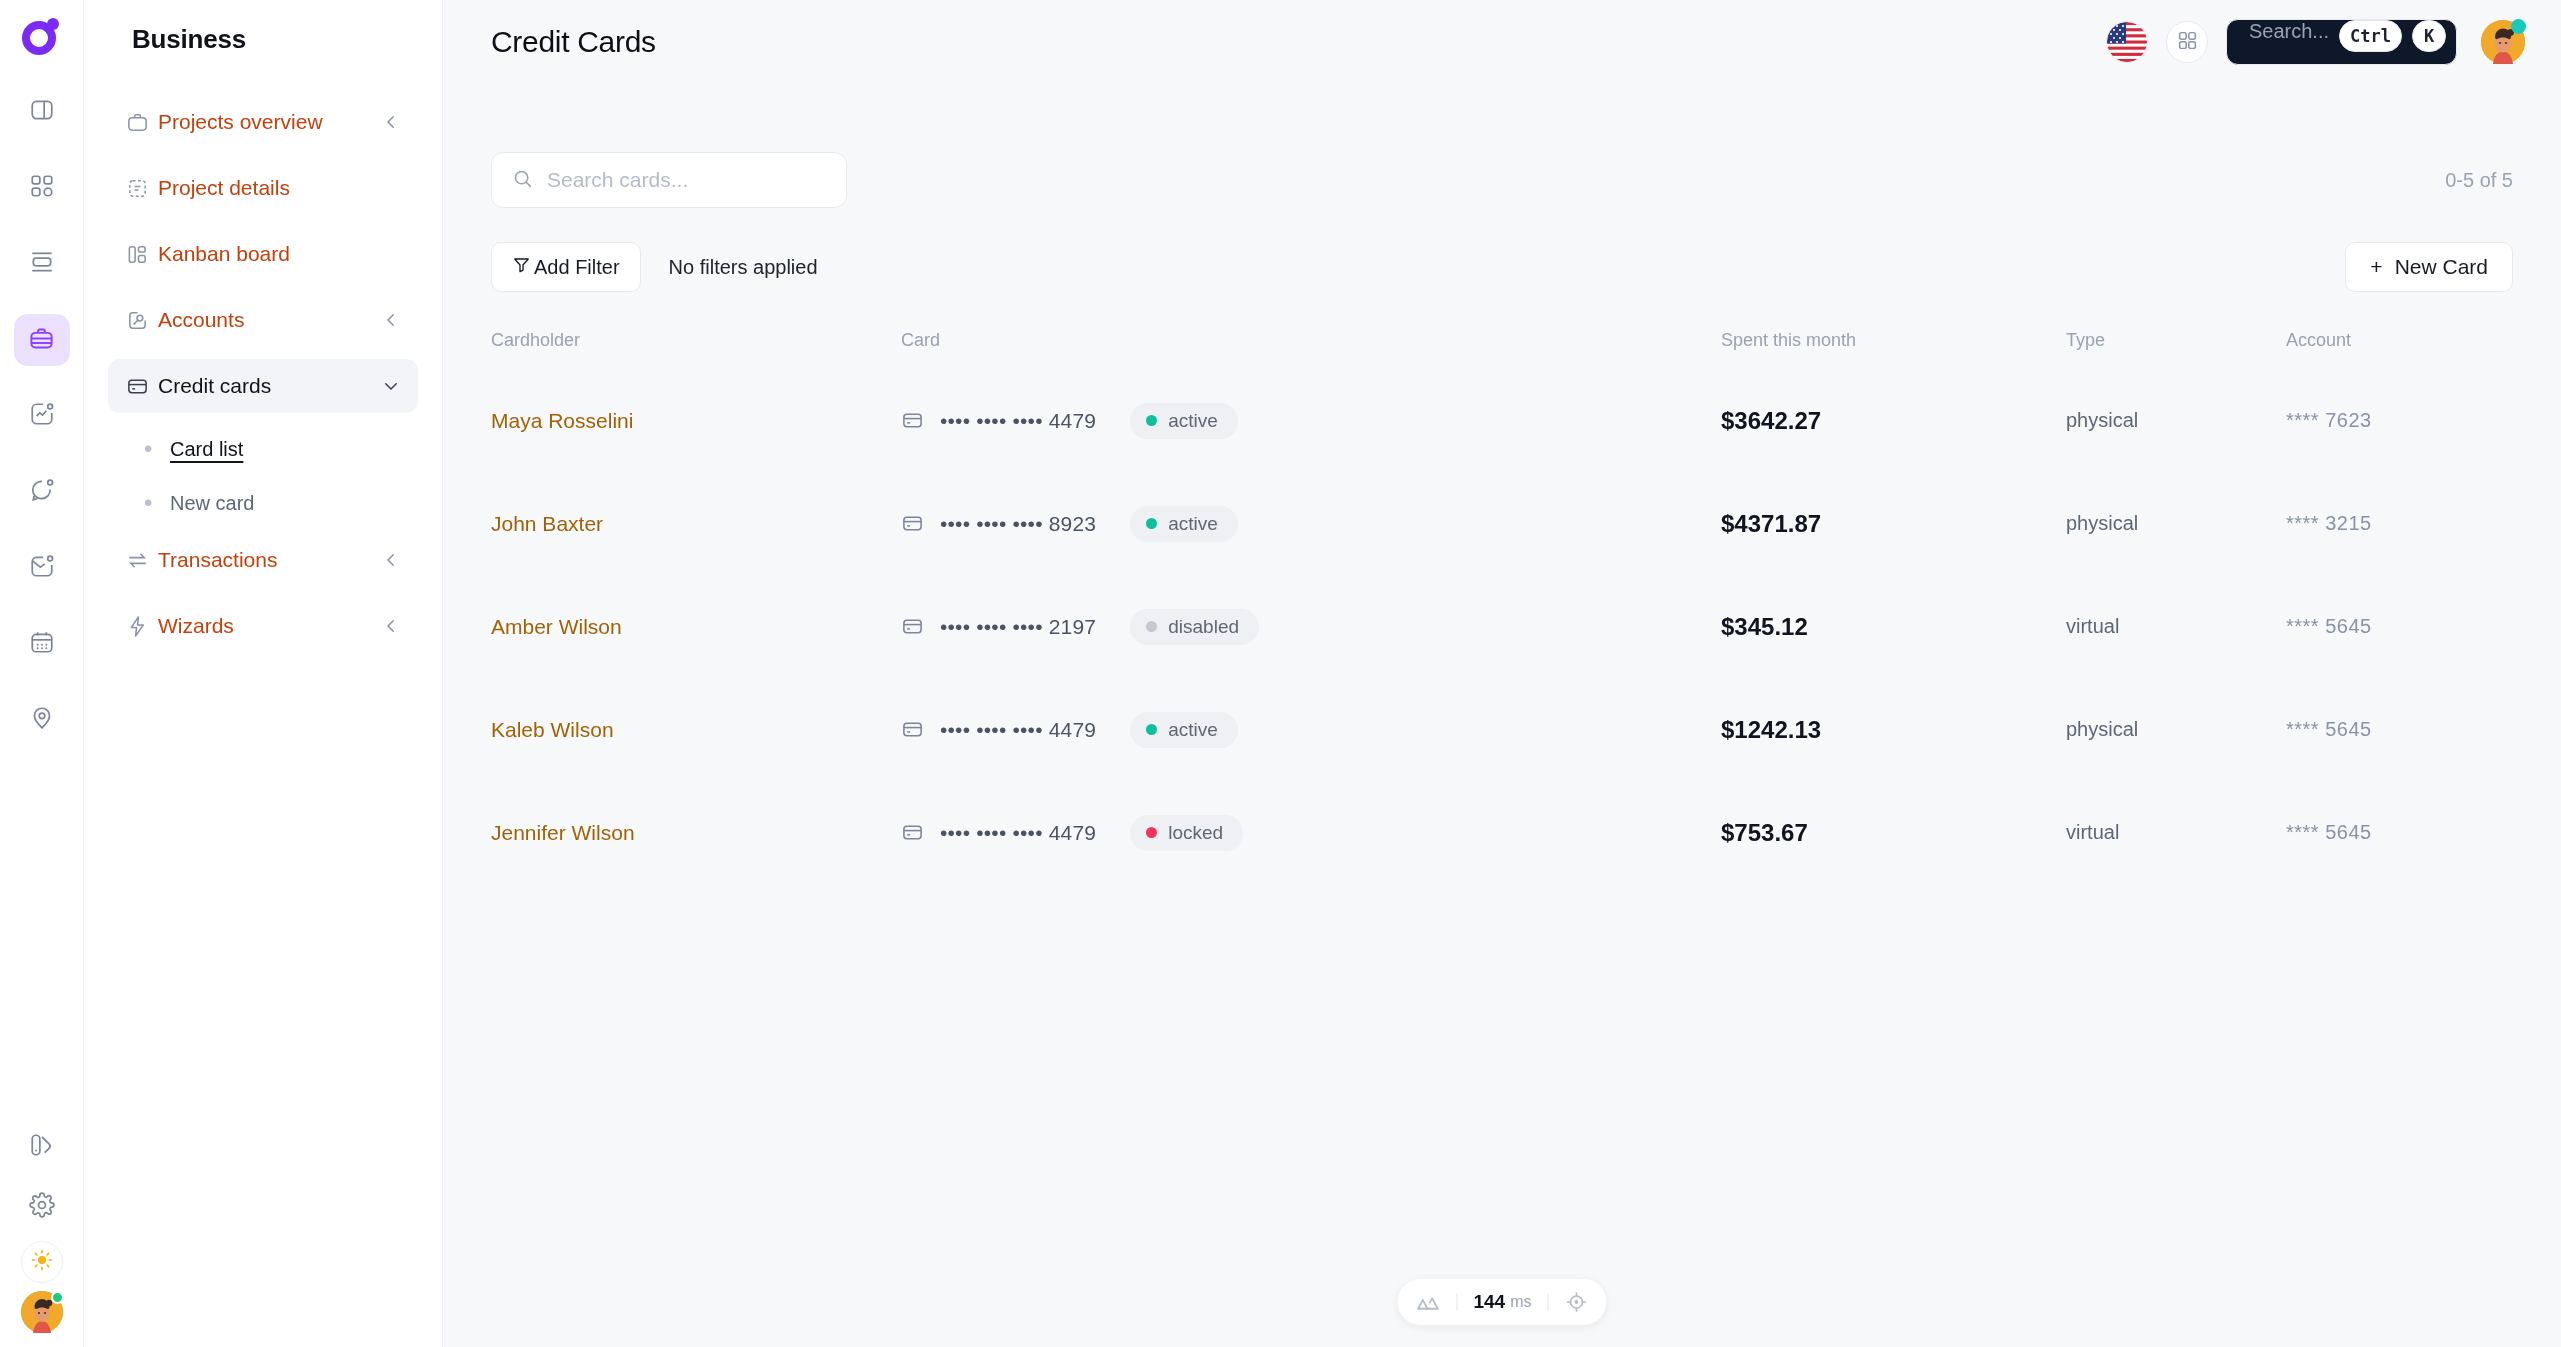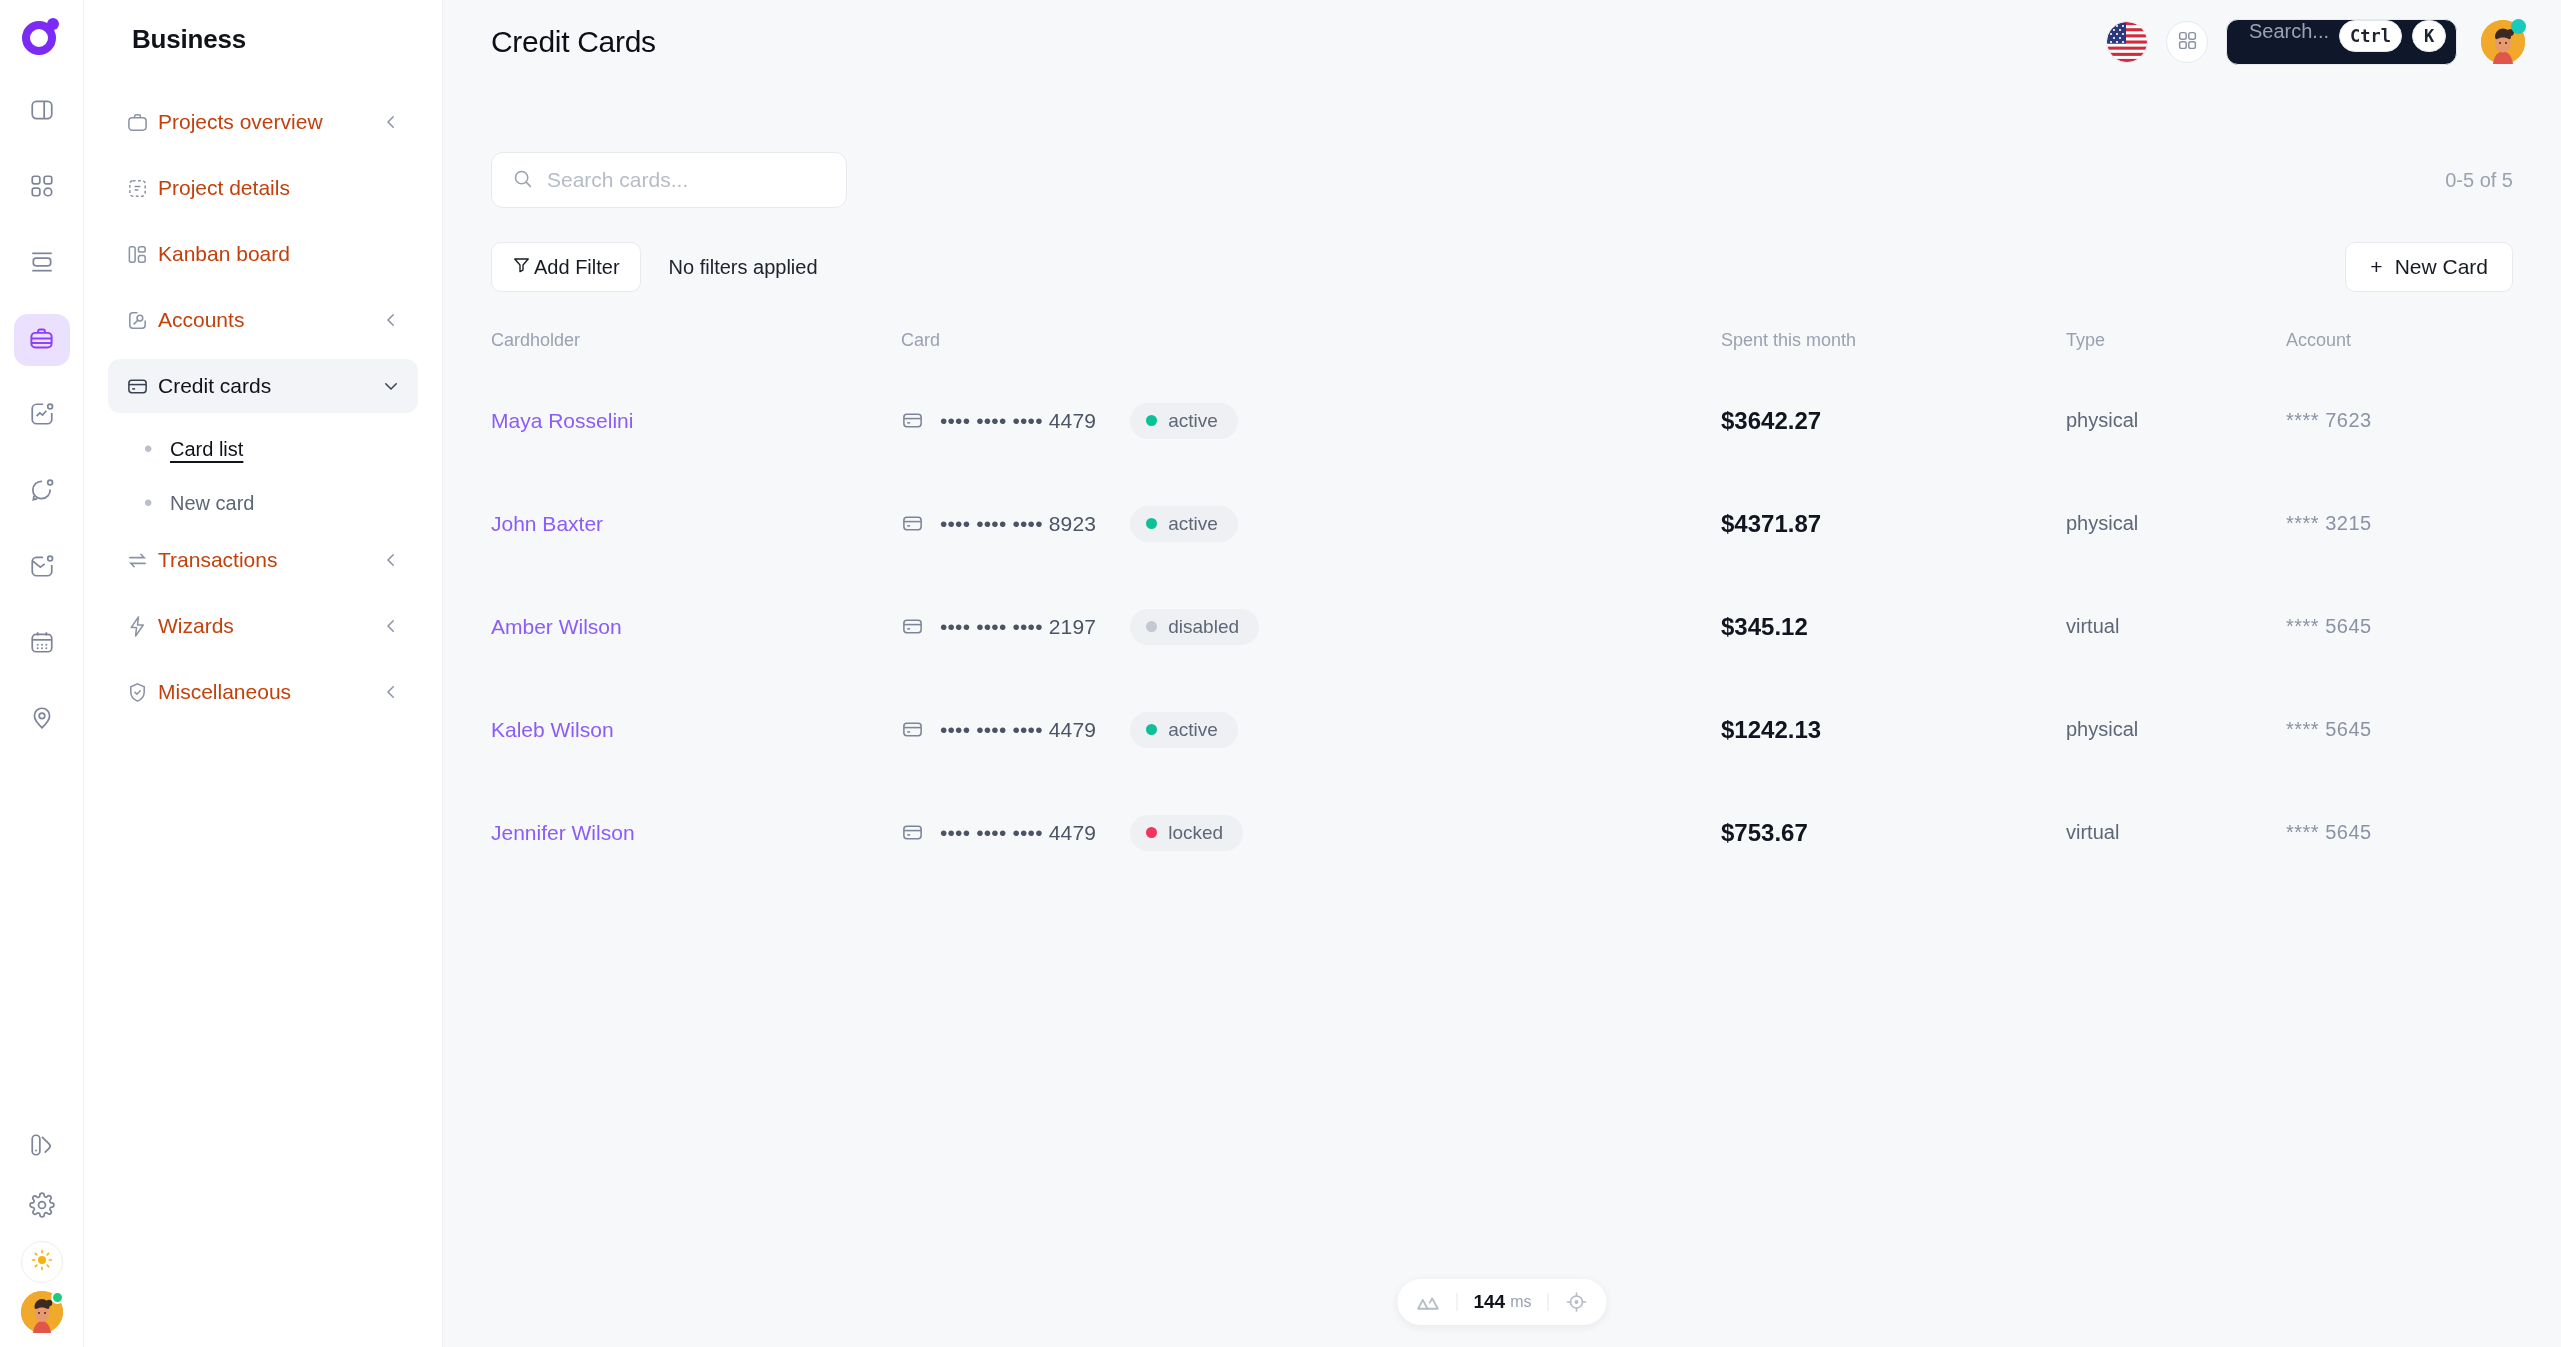--- a/index.html
+++ b/index.html
@@ -120,21 +120,21 @@
     text-align: left; font-size: 18px; font-weight: 400; color: #9aa2b1;
     padding: 0 0 18px 0;
   }
   table.cards td { padding: 0; height: 103px; vertical-align: middle; }
   .c-holder { width: 410px; }
   .c-card   { width: 820px; }
   .c-spent  { width: 345px; }
   .c-type   { width: 220px; }
   .c-acct   { width: auto; }
 
-  .holder { font-size: 21px; color: #8b5cf6; }
+  .holder { font-size: 21px; color: #a16207; }
   .cardcell { display: flex; align-items: center; gap: 16px; }
   .cardcell .cc-ico { color: #7c8599; display: flex; align-items: center; }
   .cardnum { font-size: 21px; color: #4b5464; letter-spacing: .2px; }
   .badge {
     display: inline-flex; align-items: center; gap: 11px; height: 36px;
     border-radius: 18px; background: #eff0f3; padding: 0 20px 0 16px;
     font-size: 19px; color: #5d6777; margin-left: 18px;
   }
   .badge .bdot { width: 11px; height: 11px; border-radius: 50%; background: #9aa2b1; }
   .badge.active .bdot { background: #0bc197; }
@@ -409,34 +409,20 @@
           </svg>
         </span>
         <span class="nav-label">Wizards</span>
         <span class="nav-chev">
           <svg width="18" height="18" viewBox="0 0 24 24" fill="none" stroke="currentColor" stroke-width="2" stroke-linecap="round">
               <path d="M15 5l-7 7 7 7"></path>
             </svg>
         </span>
       </div>
 
-      <div class="nav-item">
-        <span class="nav-ico">
-          <svg width="23" height="23" viewBox="0 0 24 24" fill="none" stroke="currentColor" stroke-width="1.6" stroke-linecap="round">
-            <path d="M12 3l7 3v5.5c0 4.5-3 7.8-7 9.5-4-1.7-7-5-7-9.5V6z"></path>
-              <path d="M9.3 11.8l2 2 3.5-3.6"></path>
-          </svg>
-        </span>
-        <span class="nav-label">Miscellaneous</span>
-        <span class="nav-chev">
-          <svg width="18" height="18" viewBox="0 0 24 24" fill="none" stroke="currentColor" stroke-width="2" stroke-linecap="round">
-              <path d="M15 5l-7 7 7 7"></path>
-            </svg>
-        </span>
-      </div>
 
     </div>
   </div>
 
   <div class="main">
 
     <div class="topbar">
       <div class="page-title">Credit Cards</div>
       <div class="topbar-right">
         <div class="flag-btn">

